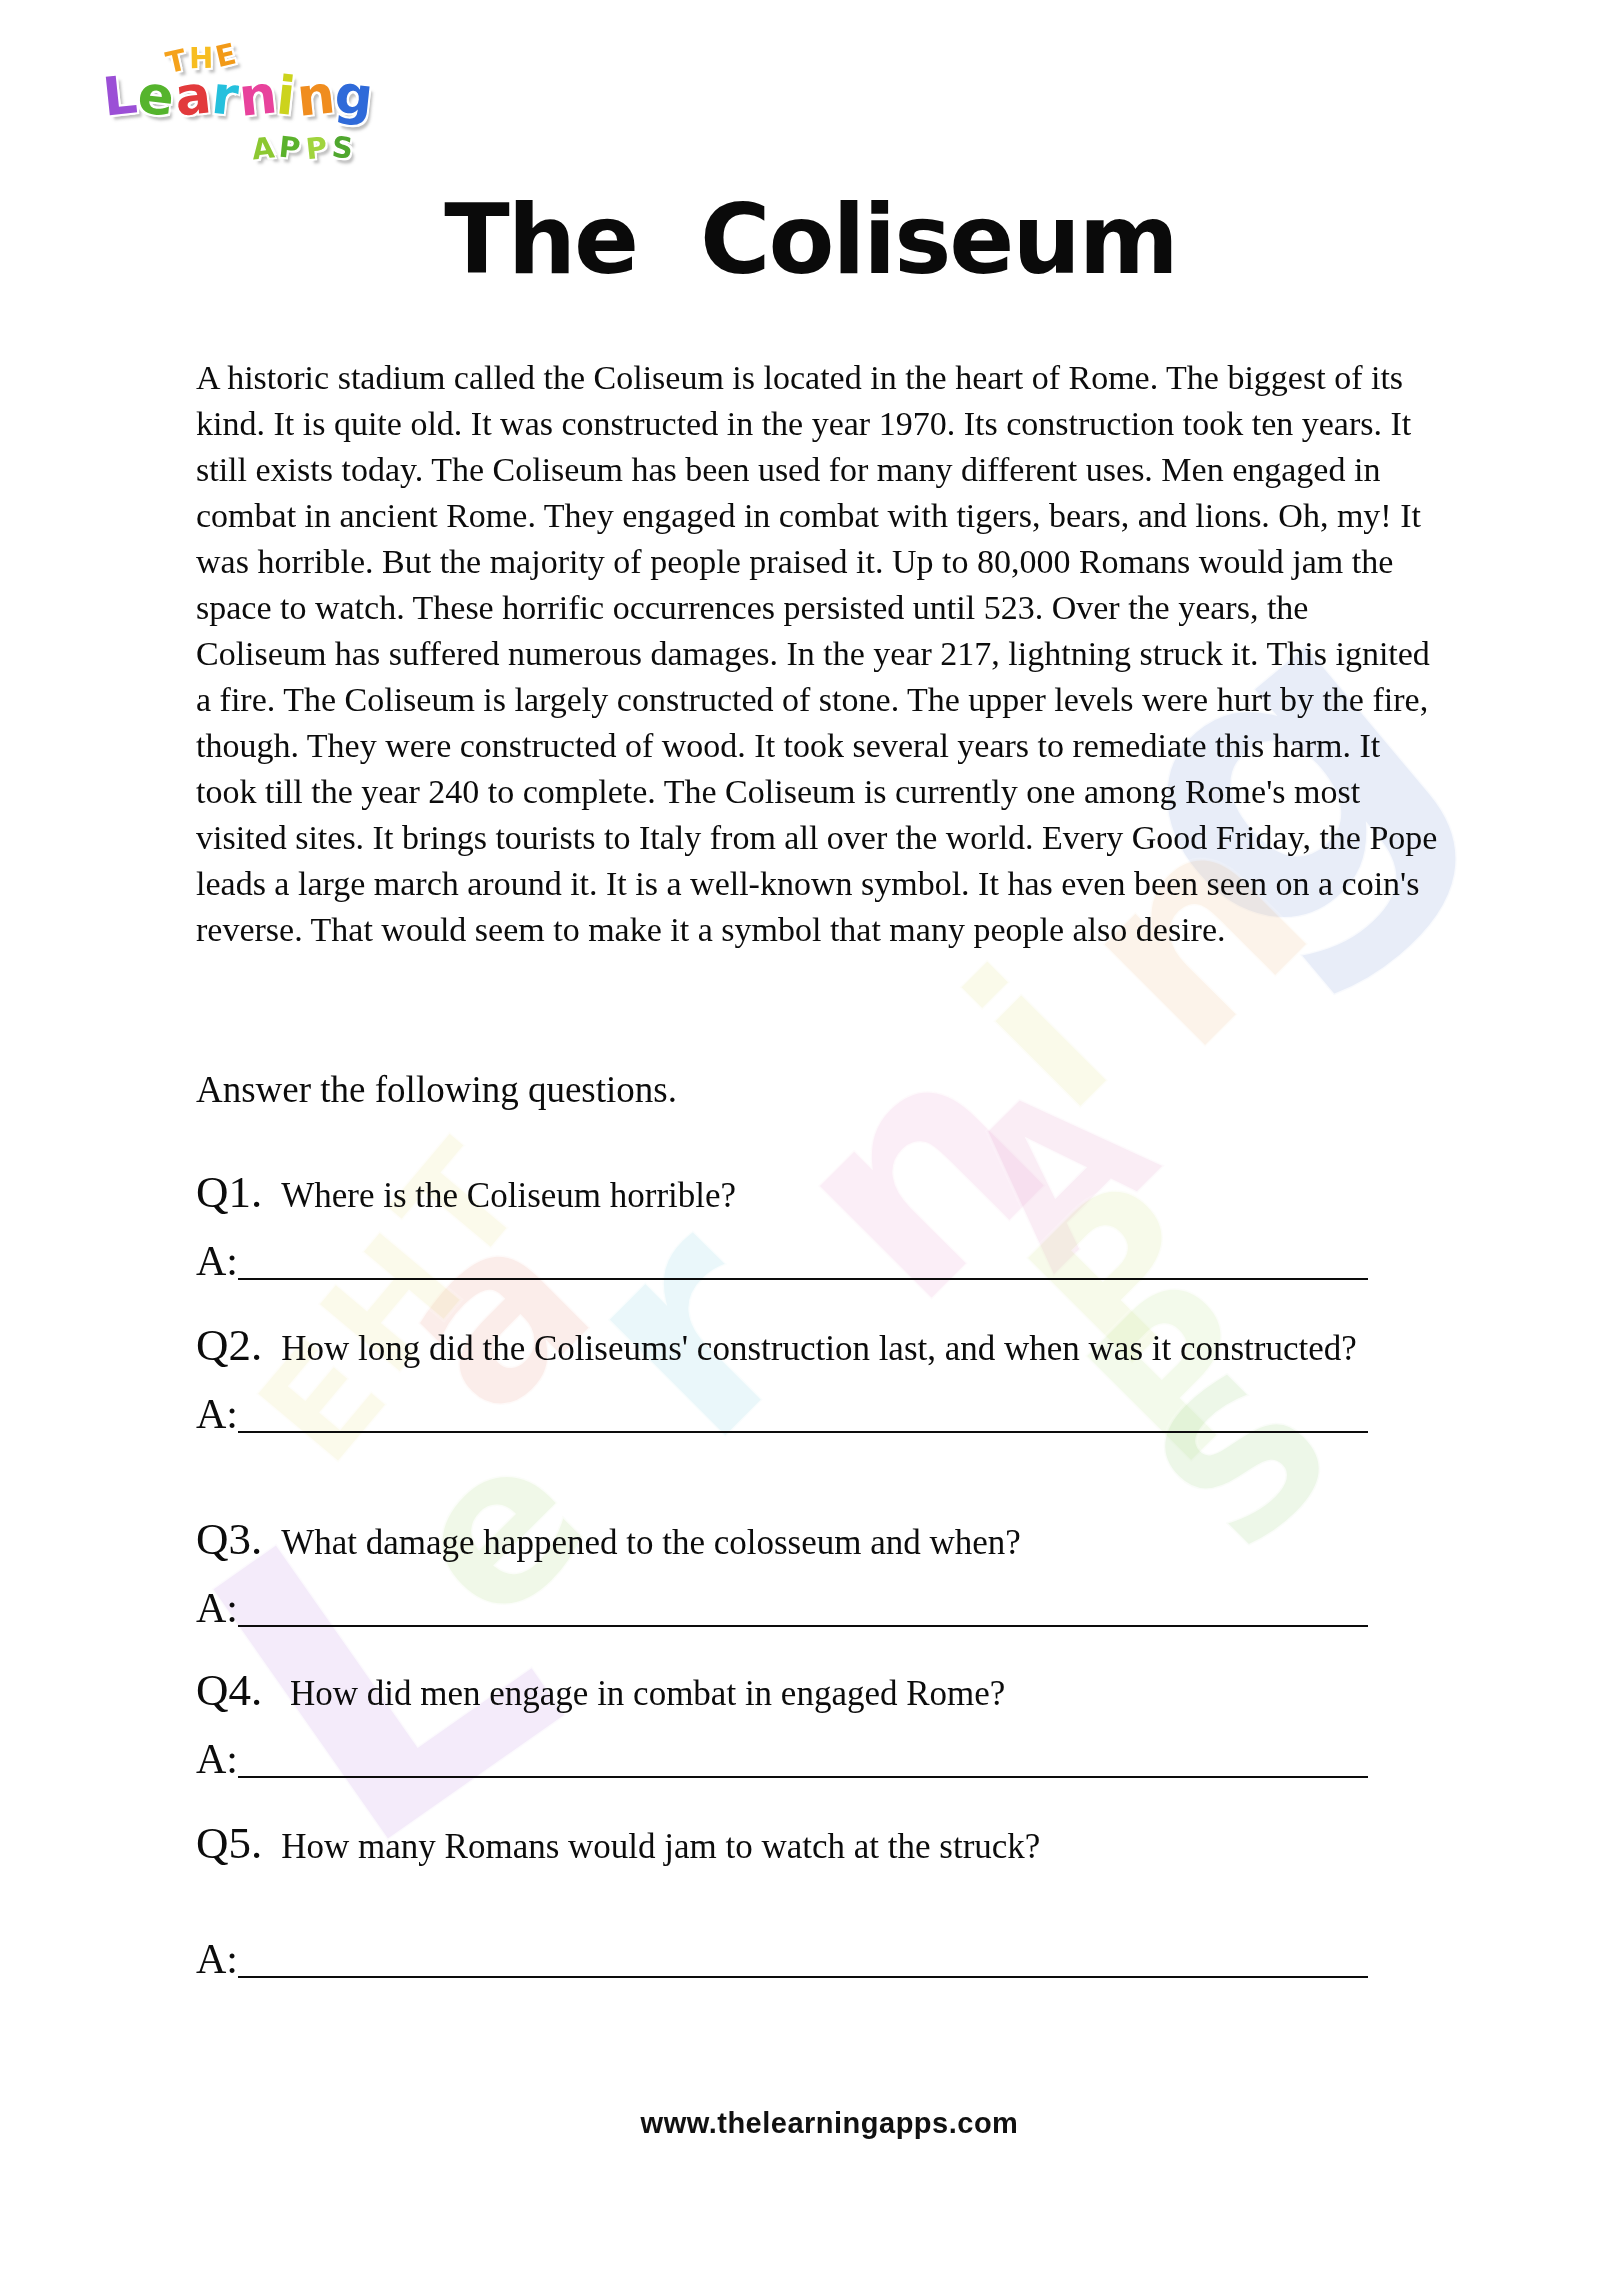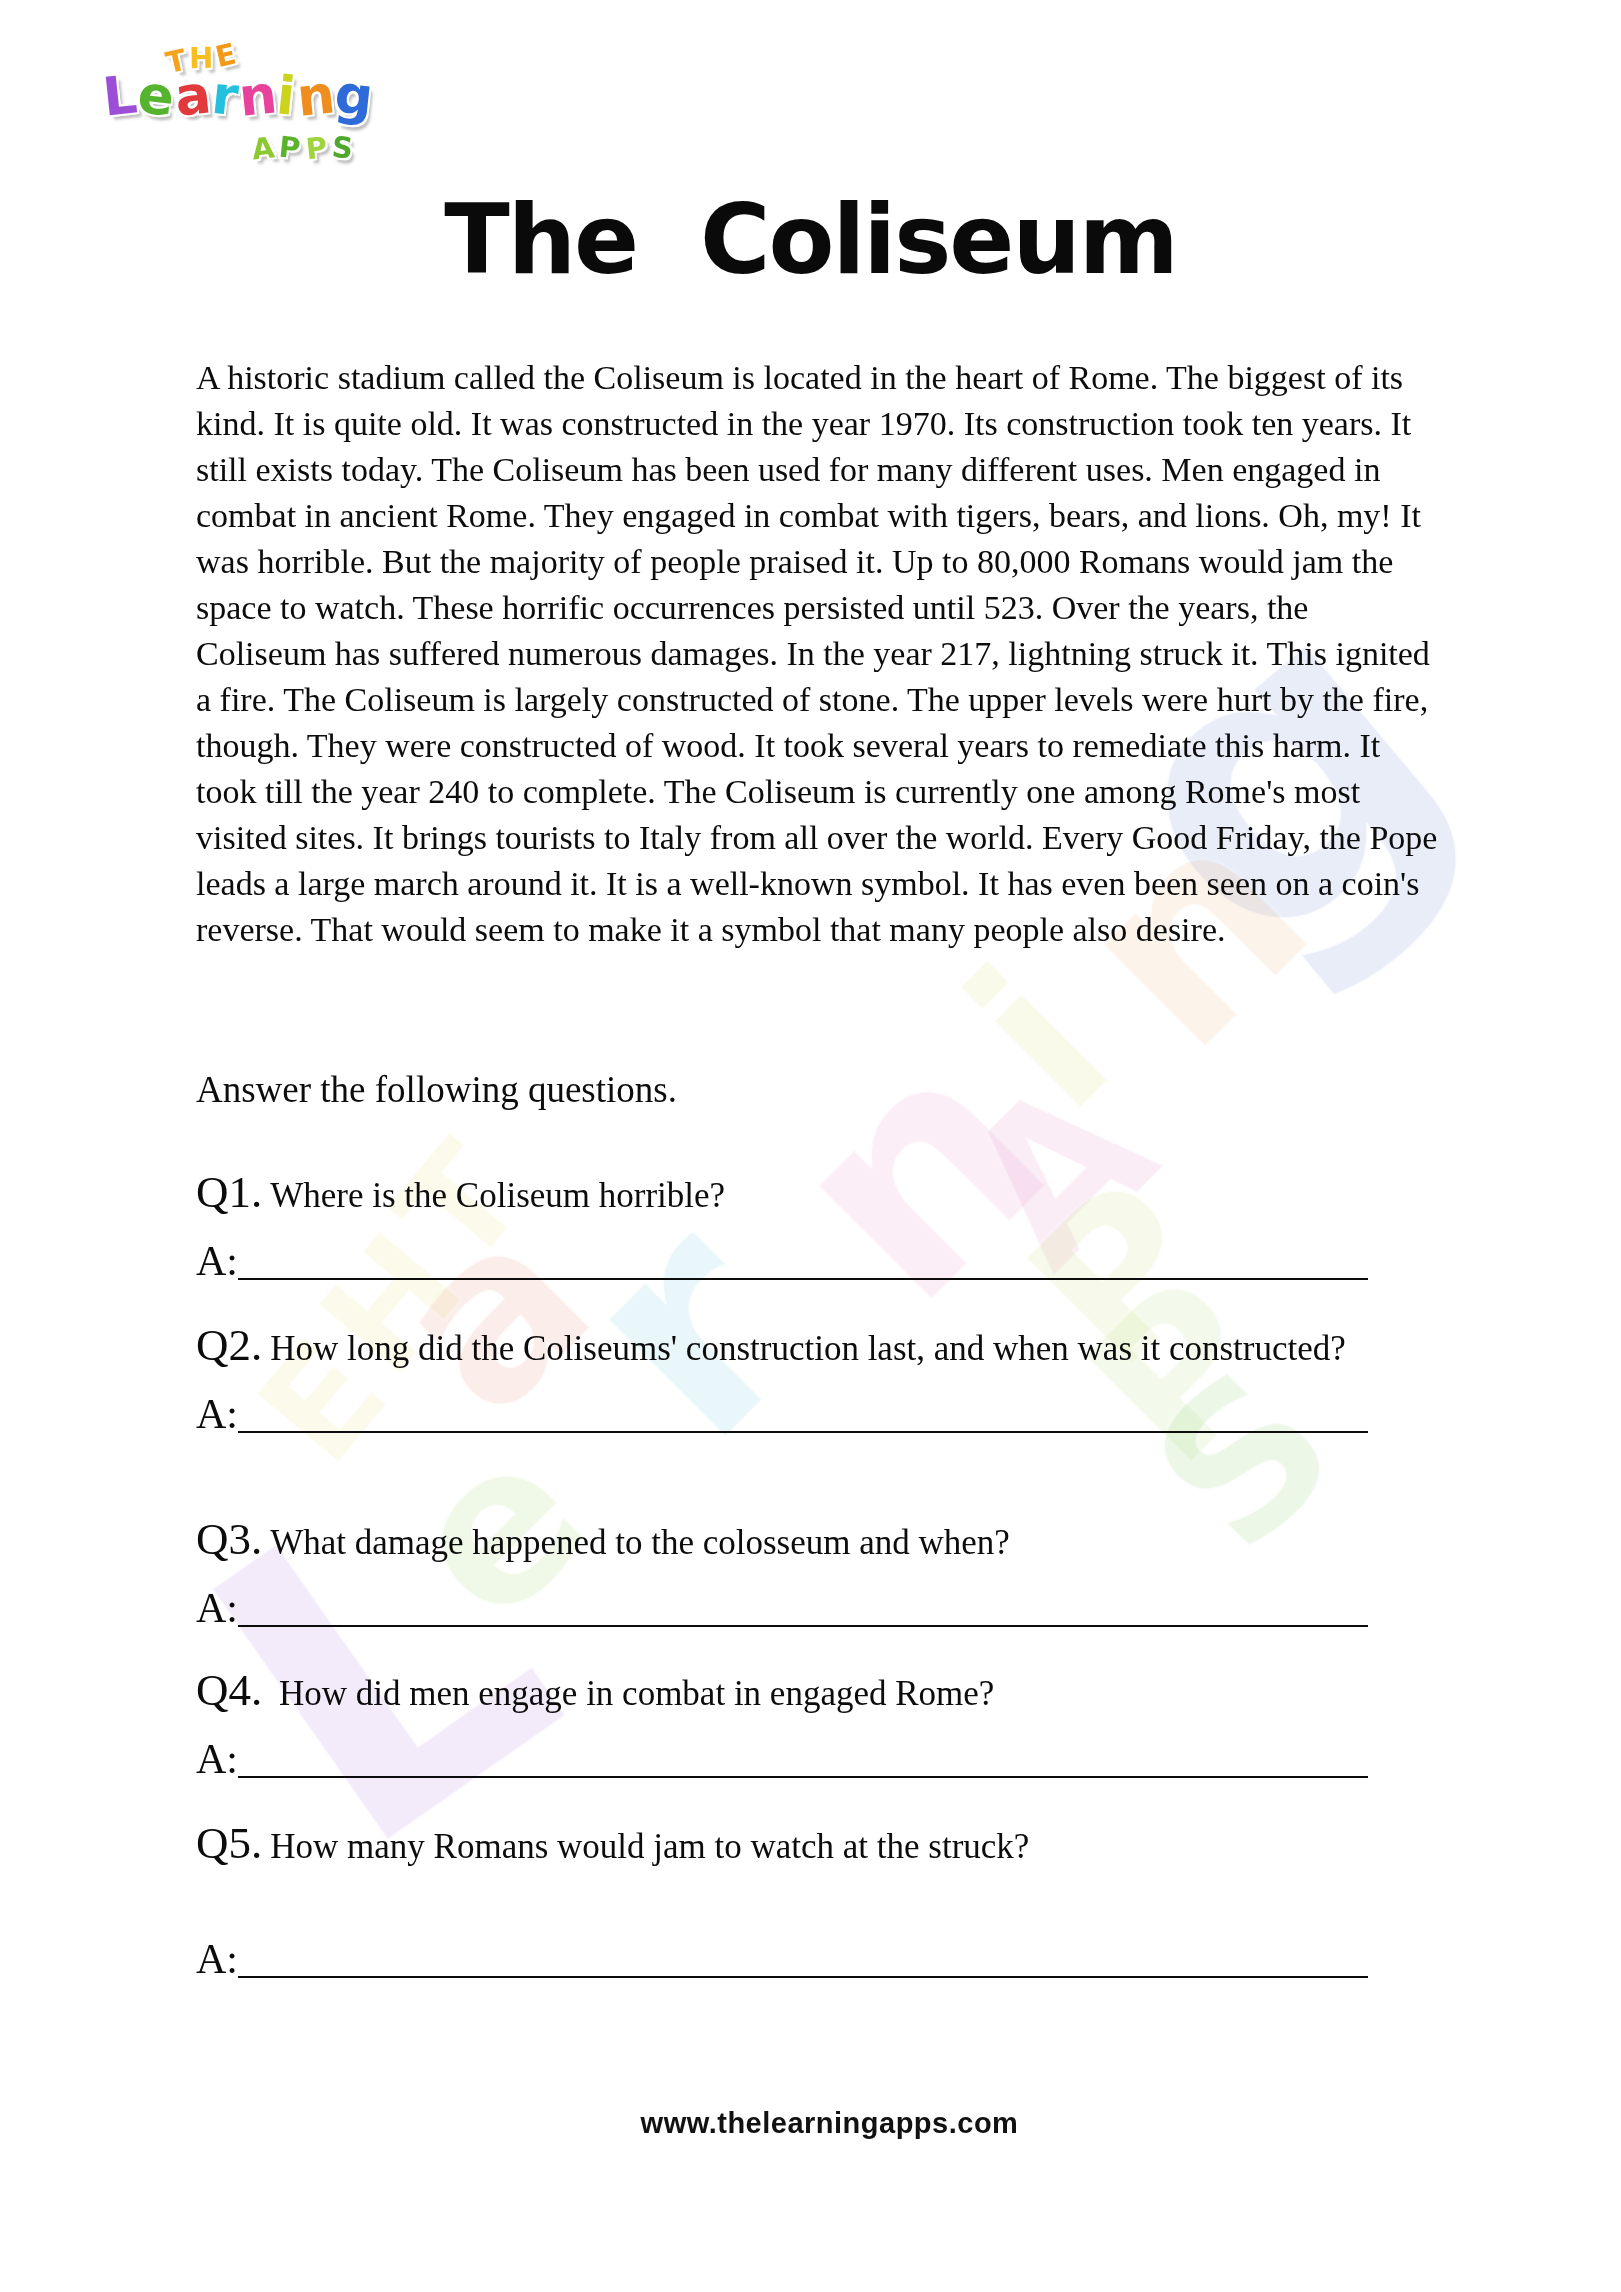--- a/index.html
+++ b/index.html
@@ -34,21 +34,21 @@
   .paragraph {
     position:absolute; left:196px; top:355px; width:1243px; margin:0; z-index:2;
     font-size:34px; line-height:46px; text-align:left;
   }
   .instruction {
     position:absolute; left:196px; top:1068px; width:1243px; margin:0; z-index:2;
     font-size:37px;
   }
   .question { position:absolute; left:196px; width:1243px; z-index:2; }
   .q-line { font-size:35px; line-height:49px; }
-  .q-num { font-size:45px; margin-right:8px; }
+  .q-num { font-size:45px; margin-right:19px; }
   .answer-line {
     display:flex; align-items:flex-end; width:1172px; margin-top:13.7px;
   }
   .a-prefix { font-size:42px; line-height:55px; }
   .a-rule { flex:1; border-bottom:2.9px solid #0c0c0c; margin-bottom:8.8px; height:0; }
   .q5-gap { margin-top:61px; }
   .q-top-1 { top:1168px; }
   .q-top-2 { top:1321px; }
   .q-top-3 { top:1515px; }
   .q-top-4 { top:1666px; }

